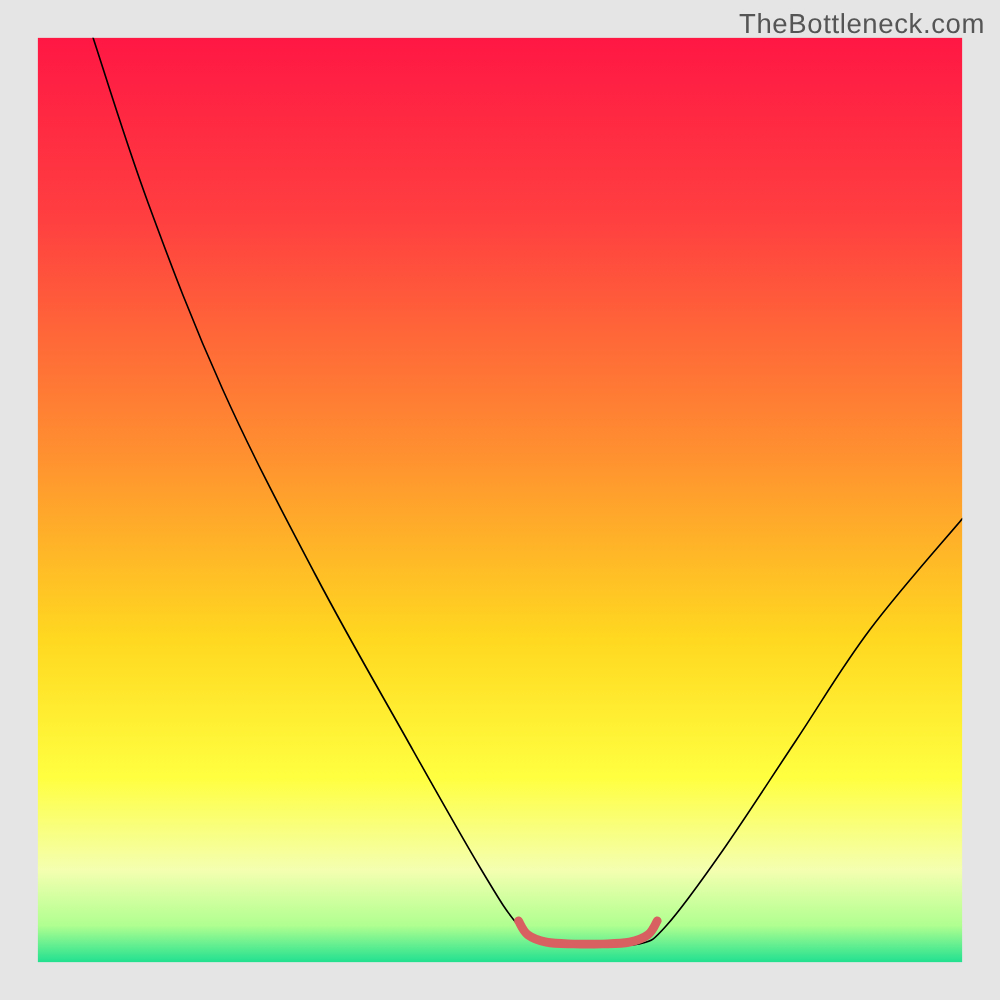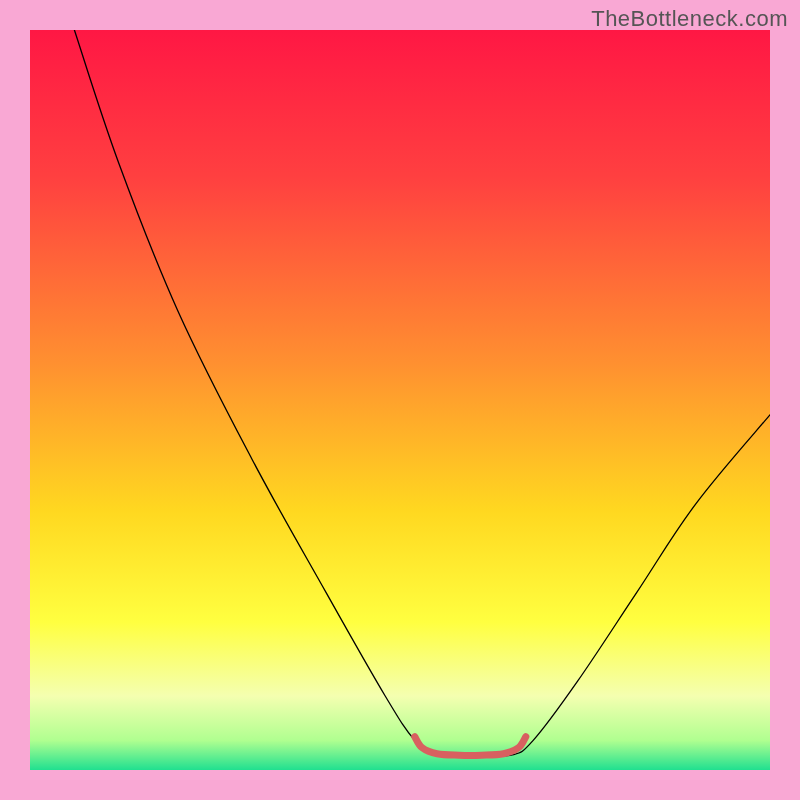--- a/index.html
+++ b/index.html
@@ -7,21 +7,21 @@
     padding: 0;
     width: 800px;
     height: 800px;
     background: #000;
     font-family: Arial, Helvetica, sans-serif;
   }
   .frame {
     position: relative;
     width: 800px;
     height: 800px;
-    background: #f9a8d4;
+    background: #e5e5e5;
   }
   .watermark {
     position: absolute;
     top: 6px;
     right: 12px;
     color: #555;
     font-size: 22px;
     font-weight: 500;
     letter-spacing: 0.5px;
     z-index: 10;

